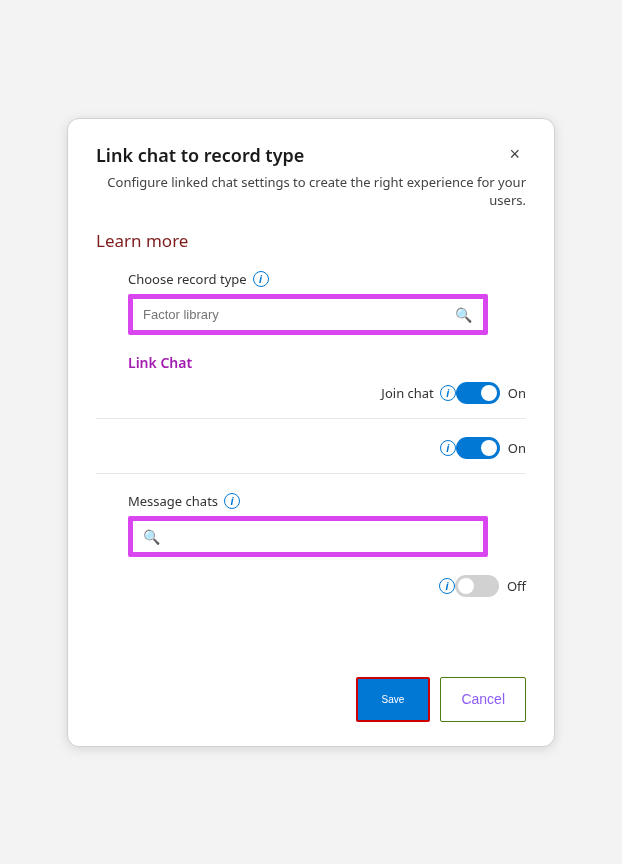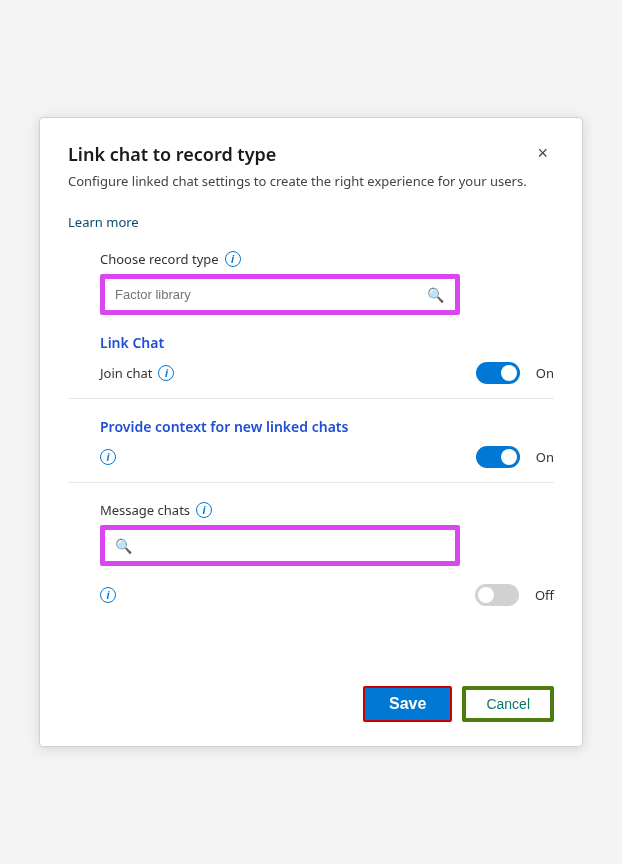--- a/index.html
+++ b/index.html
@@ -8,22 +8,22 @@
       background: #f3f3f3;
       display: flex;
       align-items: center;
       justify-content: center;
       min-height: 864px;
       width: 622px;
     }
     .dialog {
       background: #ffffff;
       border: 1px solid #d1d1d1;
-      border-radius: 4px;
-      width: 544px;
+      border-radius: 12px;
+      width: 488px;
       padding: 24px 28px 24px 28px;
       position: relative;
       box-shadow: 0 2px 12px rgba(0,0,0,0.12);
     }
     .dialog-header {
       display: flex;
       justify-content: space-between;
       align-items: flex-start;
       margin-bottom: 6px;
     }
@@ -39,24 +39,25 @@
       font-size: 18px;
       color: #444;
       padding: 2px 6px;
       border-radius: 3px;
       line-height: 1;
     }
     .dialog-subtitle {
       font-size: 13px;
       color: #444;
       margin-bottom: 20px;
+      text-align: right;
     }
     .learn-more {
-      font-size: 13px;
-      color: #0c4a6e;
+      font-size: 17px;
+      color: #7f1d1d;
       text-decoration: none;
     }
     .section {
       margin-top: 18px;
       margin-left: 32px;
     }
     .field-label {
       font-size: 13px;
       color: #333;
       margin-bottom: 6px;
@@ -98,40 +99,40 @@
       background: transparent;
     }
     .search-icon-wrap {
       color: #555;
       font-size: 14px;
       cursor: pointer;
     }
     .section-title {
       font-size: 14px;
       font-weight: 600;
-      color: #1d4ed8;
+      color: #a21caf;
       margin-bottom: 10px;
     }
     .toggle-row {
       display: flex;
       align-items: center;
-      justify-content: space-between;
+      justify-content: flex-end;
       margin-bottom: 8px;
     }
     .toggle-label {
       font-size: 13px;
       color: #333;
       display: flex;
       align-items: center;
       gap: 6px;
     }
     .toggle-right {
       display: flex;
       align-items: center;
-      gap: 16px;
+      gap: 8px;
     }
     .toggle-status {
       font-size: 13px;
       color: #333;
     }
     
     .toggle-on {
       position: relative;
       width: 44px;
       height: 22px;
@@ -184,29 +185,29 @@
       display: flex;
       justify-content: flex-end;
       gap: 10px;
       margin-top: 80px;
     }
     .btn-save {
       background: #0078d4;
       color: #fff;
       border: 2px solid #cc0000;
       border-radius: 2px;
-      padding: 7px 24px;
-      font-size: 16px;
-      font-weight: 700;
+      padding: 15px 24px;
+      font-size: 10px;
+      font-weight: 400;
       cursor: pointer;
     }
     .btn-cancel {
       background: #fff;
-      color: #0f766e;
-      border: 4px solid #4d7c0f;
+      color: #8b5cf6;
+      border: 1px solid #4d7c0f;
       border-radius: 2px;
       padding: 1px 20px;
       font-size: 14px;
       cursor: pointer;
     }
   </style>
 </head>
 <body>
 
 <div class="dialog">
@@ -238,21 +239,20 @@
       <div class="toggle-right">
         <button class="toggle-on" aria-label="Join chat toggle on"></button>
         <span class="toggle-status">On</span>
       </div>
     </div>
   </div>
 
   <hr class="divider">
 
   <div class="section">
-    <div class="section-title">Provide context for new linked chats</div>
     <div class="toggle-row">
       <div class="toggle-label">
         <span class="info-icon">i</span>
       </div>
       <div class="toggle-right">
         <button class="toggle-on" aria-label="Introduction message toggle on"></button>
         <span class="toggle-status">On</span>
       </div>
     </div>
   </div>

